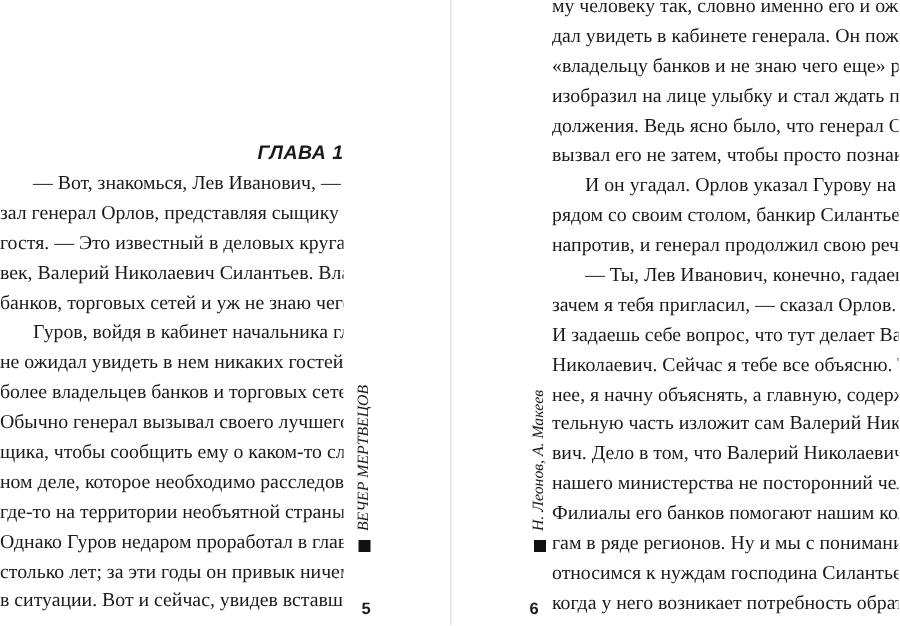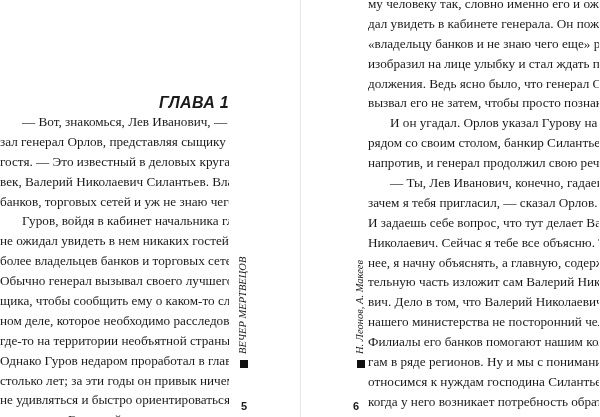--- a/index.html
+++ b/index.html
@@ -7,21 +7,21 @@
     width: 600px; height: 417px; background: #ffffff; position: relative; overflow: hidden;
     font-family: "Liberation Serif", "DejaVu Serif", serif; color: #1a1a1a;
   }
   .page { position: absolute; top: 0; height: 417px; }
   .page-left { left: 0; width: 300px; }
   .page-right { left: 300px; width: 300px; }
   .divider { position: absolute; left: 300px; top: 0; width: 1px; height: 417px; background: #e6e6e6; }
   .chapter {
     position: absolute; left: 0; width: 229px; top: 94px; text-align: right;
     font-family: "Liberation Sans", "DejaVu Sans", sans-serif; font-weight: bold; font-style: italic;
-    font-size: 16px; letter-spacing: 0.3px;
+    font-size: 13px; letter-spacing: 0.3px;
   }
   .text-block { position: absolute; font-size: 13.2px; line-height: 19.9px; }
   .text-left { left: 0; top: 112px; width: 229px; }
   .text-right { left: 368px; top: -6px; width: 231px; }
   .line { white-space: nowrap; text-align: justify; text-align-last: justify; display: block; height: 19.9px; overflow: hidden; }
   .line.last { text-align-last: left; }
   .line.indent { padding-left: 22px; }
   .running-head {
     position: absolute; font-style: italic; font-size: 10.5px; white-space: nowrap;
     transform: rotate(-90deg); transform-origin: left top;
@@ -53,21 +53,20 @@
   <span class="line last">банков, торговых сетей и уж не знаю чего еще.</span>
   <span class="line indent">Гуров, войдя в кабинет начальника главка,</span>
   <span class="line">не ожидал увидеть в нем никаких гостей, тем</span>
   <span class="line">более владельцев банков и торговых сетей.</span>
   <span class="line">Обычно генерал вызывал своего лучшего сы-</span>
   <span class="line">щика, чтобы сообщить ему о каком-то слож-</span>
   <span class="line">ном деле, которое необходимо расследовать</span>
   <span class="line">где-то на территории необъятной страны.</span>
   <span class="line">Однако Гуров недаром проработал в главке</span>
   <span class="line">столько лет; за эти годы он привык ничему</span>
-  <span class="line">не удивляться и быстро ориентироваться</span>
   <span class="line">в ситуации. Вот и сейчас, увидев вставшего</span>
 
 </div>
 
 <div class="running-head rh-left">
   <span class="rh-square"></span><span>ВЕЧЕР МЕРТВЕЦОВ</span>
 </div>
 <div class="folio folio-left">5</div>
 
 <div class="running-head rh-right">

